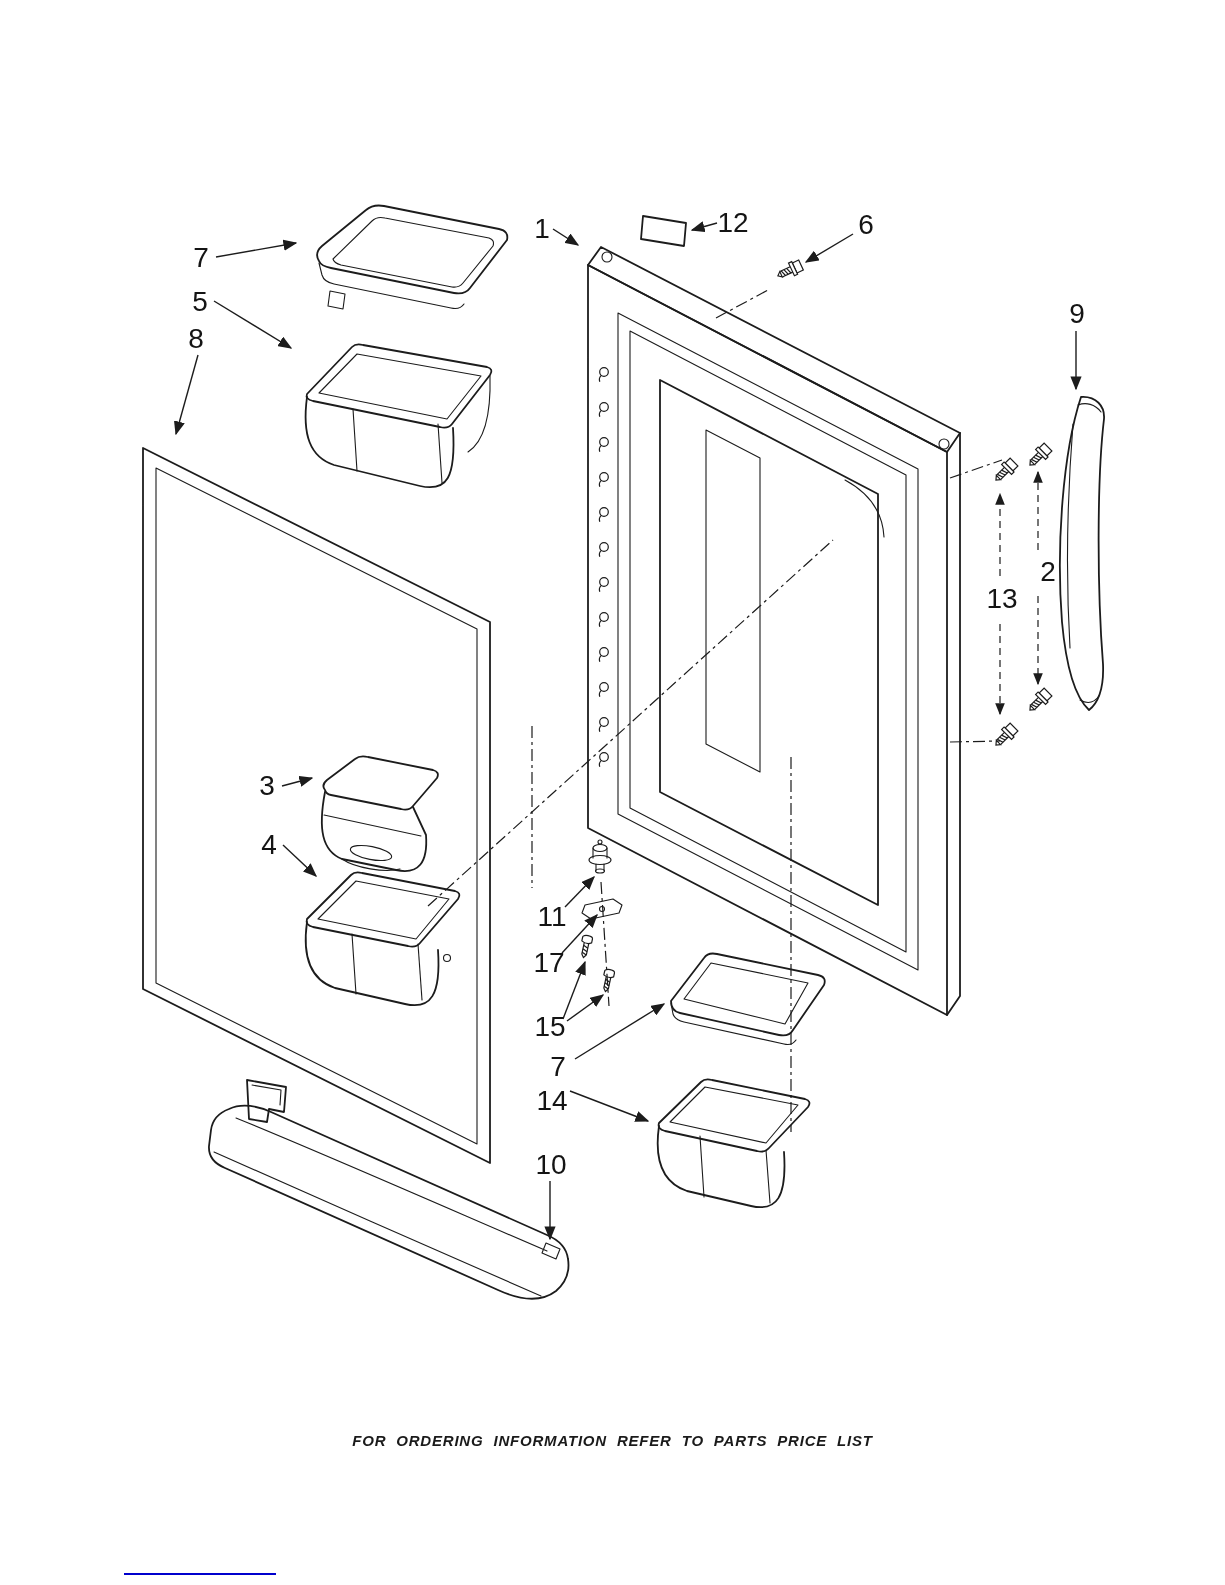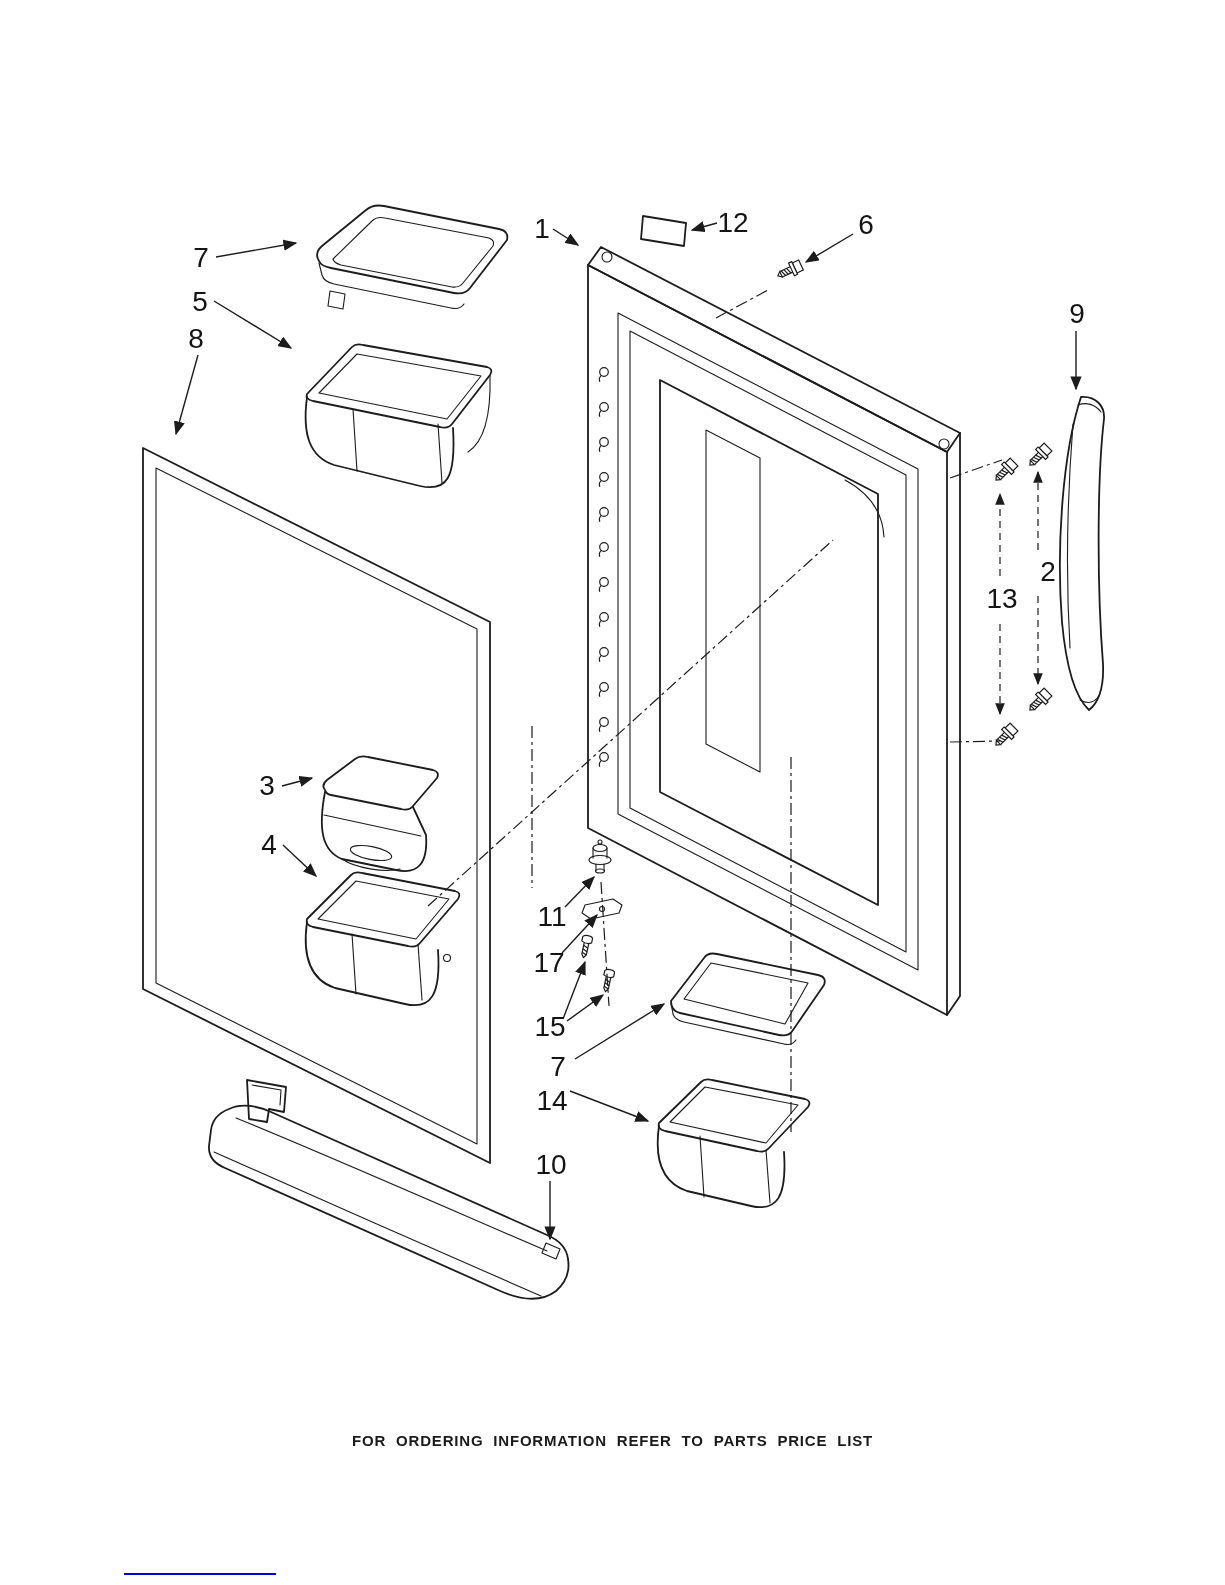--- a/index.html
+++ b/index.html
@@ -1,21 +1,21 @@
 <!DOCTYPE html>
 <html><head>
 <meta charset="utf-8">
 <style>
   html,body{margin:0;padding:0;background:#fff;}
   .canvas{position:relative;width:1225px;height:1585px;background:#ffffff;
           font-family:"Liberation Sans",sans-serif;overflow:hidden;}
   .canvas > svg{position:absolute;left:0;top:0;}
   .footer-note{position:absolute;left:0;right:0;top:1432px;text-align:center;
                font-weight:bold;font-size:15px;letter-spacing:0.8px;word-spacing:5px;
-               color:#1a1a1a;}
+               color:#1a1a1a;font-style:italic;}
   .link-underline{position:absolute;left:124px;top:1573px;width:152px;height:2px;
                   background:#0000cd;}
   
   .o{fill:none;stroke:#1c1c1c;stroke-width:1.8;stroke-linejoin:round;stroke-linecap:round;}
   .d{fill:none;stroke:#1c1c1c;stroke-width:1.1;stroke-linejoin:round;stroke-linecap:round;}
   .dash{fill:none;stroke:#1c1c1c;stroke-width:1.2;stroke-dasharray:12 4 3 4;}
   .meas{fill:none;stroke:#1c1c1c;stroke-width:1.2;stroke-dasharray:7 5;}
   .ldr{fill:none;stroke:#1c1c1c;stroke-width:1.4;}
   text.callout{font-family:"Liberation Sans",sans-serif;font-size:28px;fill:#141414;text-anchor:middle;}
 </style>

